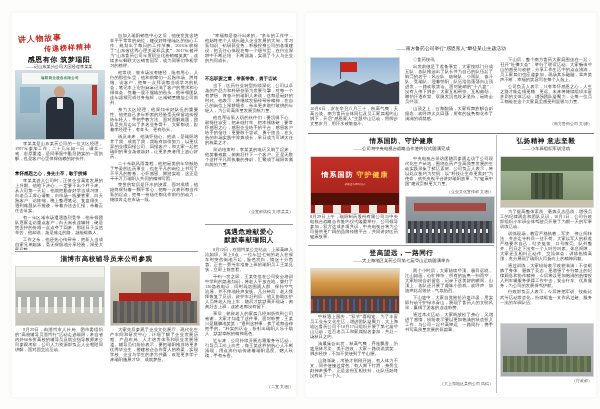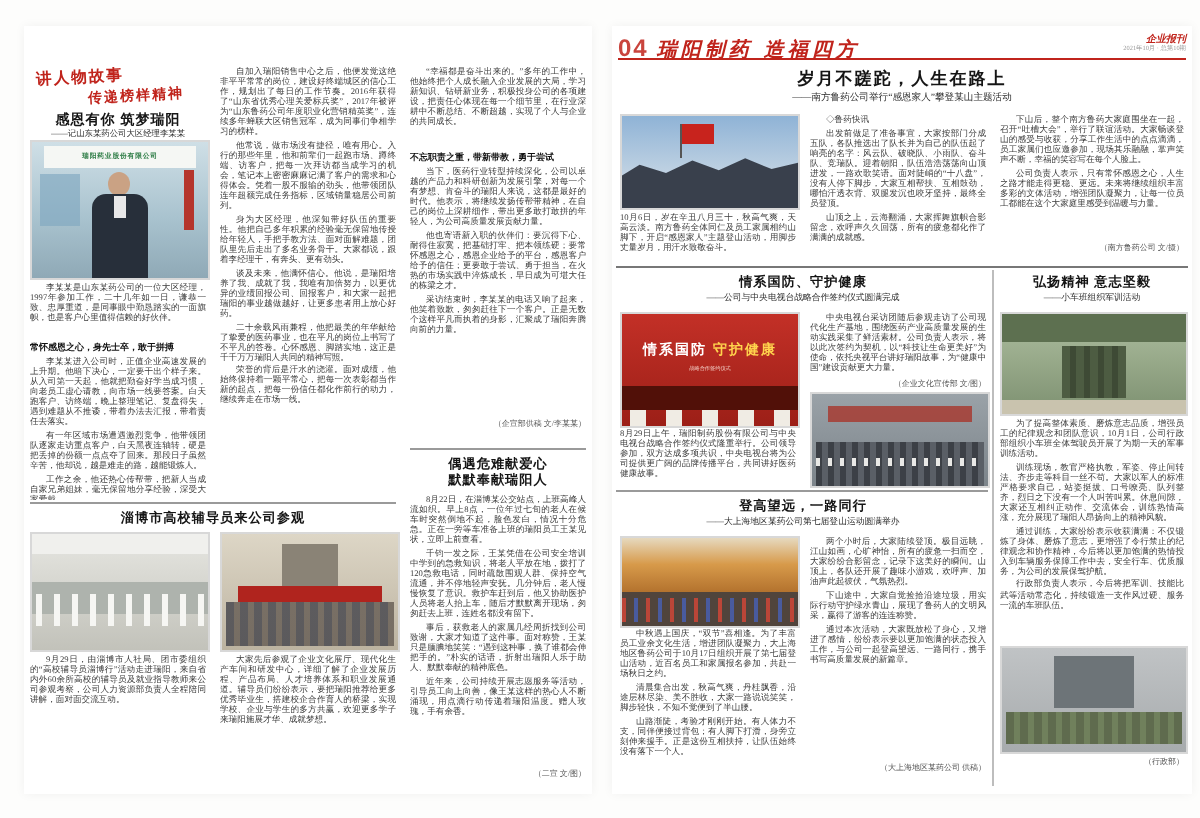--- a/index.html
+++ b/index.html
@@ -123,30 +123,21 @@
 
     <div class="tcol" style="left:3px;top:314px;width:88px;height:64px;">
       <p>9月29日，由淄博市人社局、团市委组织的“高校辅导员淄博行”活动走进瑞阳，来自省内外60余所高校的辅导员及就业指导教师来公司参观考察，公司人力资源部负责人全程陪同讲解，面对面交流互动。</p>
     </div>
     <div class="tcol" style="left:98px;top:314px;width:88px;height:64px;">
       <p>大家先后参观了企业文化展厅、现代化生产车间和研发中心，详细了解了企业发展历程、产品布局、人才培养体系和职业发展通道。辅导员们纷纷表示，要把瑞阳推荐给更多优秀毕业生，搭建校企合作育人的桥梁，实现学校、企业与学生的多方共赢，欢迎更多学子来瑞阳施展才华、成就梦想。</p>
     </div>
   </div>
 
   <div class="page" id="pageR">
-    <div class="phead">
-      <span class="pno">04</span>
-      <span class="mast">瑞阳制药  造福四方</span>
-      <span class="issue">
-        <span class="lg">企业报刊</span>
-        <span class="dt">2021年10月 · 总第10期</span>
-      </span>
-    </div>
-
-    <div class="h-main" style="left:0;top:21px;width:290px;">岁月不蹉跎，人生在路上</div>
+
     <div class="h-sub" style="left:0;top:32px;width:290px;">——南方鲁药公司举行“感恩家人”攀登某山主题活动</div>
 
     <div class="photo" style="left:4px;top:44px;width:88px;height:46px;">
       <div class="px" style="inset:0;background:linear-gradient(180deg,#8fb3d6 0%,#c6d6e4 70%,#b9c7d2 100%);"></div>
       <div class="px" style="left:29px;top:4px;width:1px;height:17px;background:#555;"></div>
       <div class="px" style="left:30px;top:4px;width:16px;height:10px;background:#c8231d;"></div>
       <div class="px" style="left:0;bottom:0;right:0;height:27px;background:#39404c;clip-path:polygon(0 40%,10% 20%,25% 35%,40% 12%,55% 30%,70% 8%,85% 28%,100% 16%,100% 100%,0 100%);"></div>
     </div>
     <div class="tcol" style="left:4px;top:93px;width:88px;height:26px;">
       <p style="text-indent:0;">10月6日，岁在辛丑八月三十，秋高气爽，天高云淡。南方鲁药全体同仁及员工家属相约山脚下，开启“感恩家人”主题登山活动，用脚步丈量岁月，用汗水致敬奋斗。</p>

